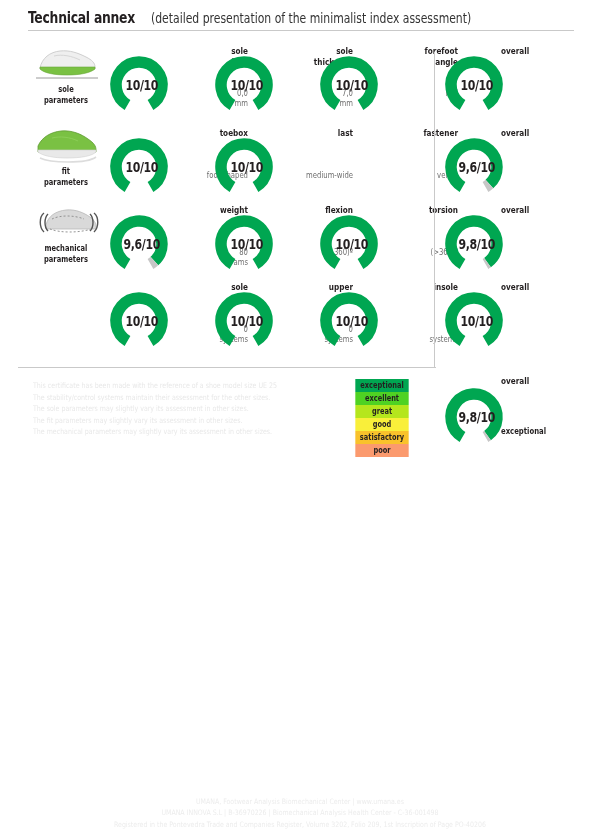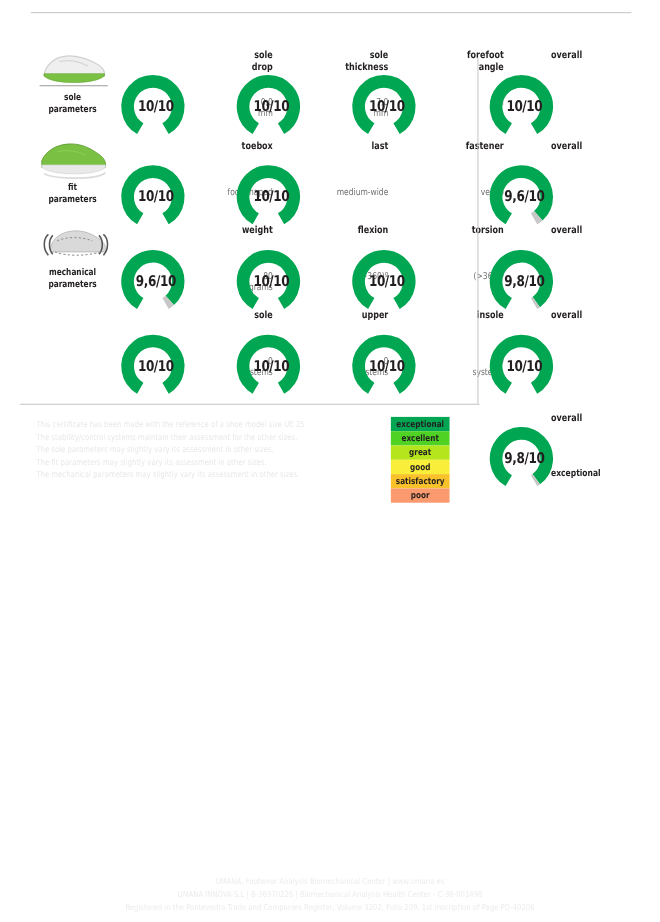--- a/index.html
+++ b/index.html
@@ -42,21 +42,21 @@
               font-family:"DejaVu Sans Condensed","DejaVu Sans", sans-serif;
               transform:scaleX(0.88); margin-top:2px; }
 
   
   .cell { position:absolute; top:4px; width:140px; height:72px; }
   .cell.c1 { left:108px; }
   .cell.c2 { left:213px; }
   .cell.c3 { left:318px; }
   .cell.cO { left:443px; }
 
-  .gauge { position:absolute; left:0; top:20px; width:62px; height:62px; }
+  .gauge { position:absolute; left:0; top:8px; width:62px; height:62px; }
   .gauge svg { display:block; }
   .gauge .val {
     position:absolute; left:0; top:0; width:62px; height:62px;
     display:flex; align-items:center; justify-content:center;
     font-size:13.5px; font-weight:bold; letter-spacing:-0.4px;
     font-family:"DejaVu Sans Condensed","DejaVu Sans", sans-serif;
     transform:scaleX(0.9);
     padding-left:6px;
   }
 
@@ -101,20 +101,24 @@
                 font-family:"DejaVu Sans Condensed","DejaVu Sans", sans-serif;
                 transform:scaleX(0.94); white-space:nowrap; }
 
   
   .shoe-wrap { width:72px; height:38px; }
 </style>
 </head>
 <body>
 
 <div id="header">
+  <div class="title-line">
+    <span class="h-main">Technical annex</span>
+    <span class="h-sub">(detailed presentation of the minimalist index assessment)</span>
+  </div>
   <div class="rule"></div>
 </div>
 
 <div id="grid">
     <div class="row r1">
       <div class="cat">
         <div class="icon">
           <div class="shoe-wrap"><svg viewBox="0 0 72 38" width="72" height="38">
               <path d="M10 24 C12 14 20 8 30 7 C40 6 48 9 56 13 C62 16 65 19 65 23 L65 25 L10 25 Z" fill="#efefef" stroke="#cfcfcf" stroke-width="1"></path>
               <path d="M10 25 C14 29 24 31 37 31 C50 31 60 29 65 25 L65 23 L10 23 Z" fill="#7ac143" stroke="#6aa83a" stroke-width="0.6"></path>

